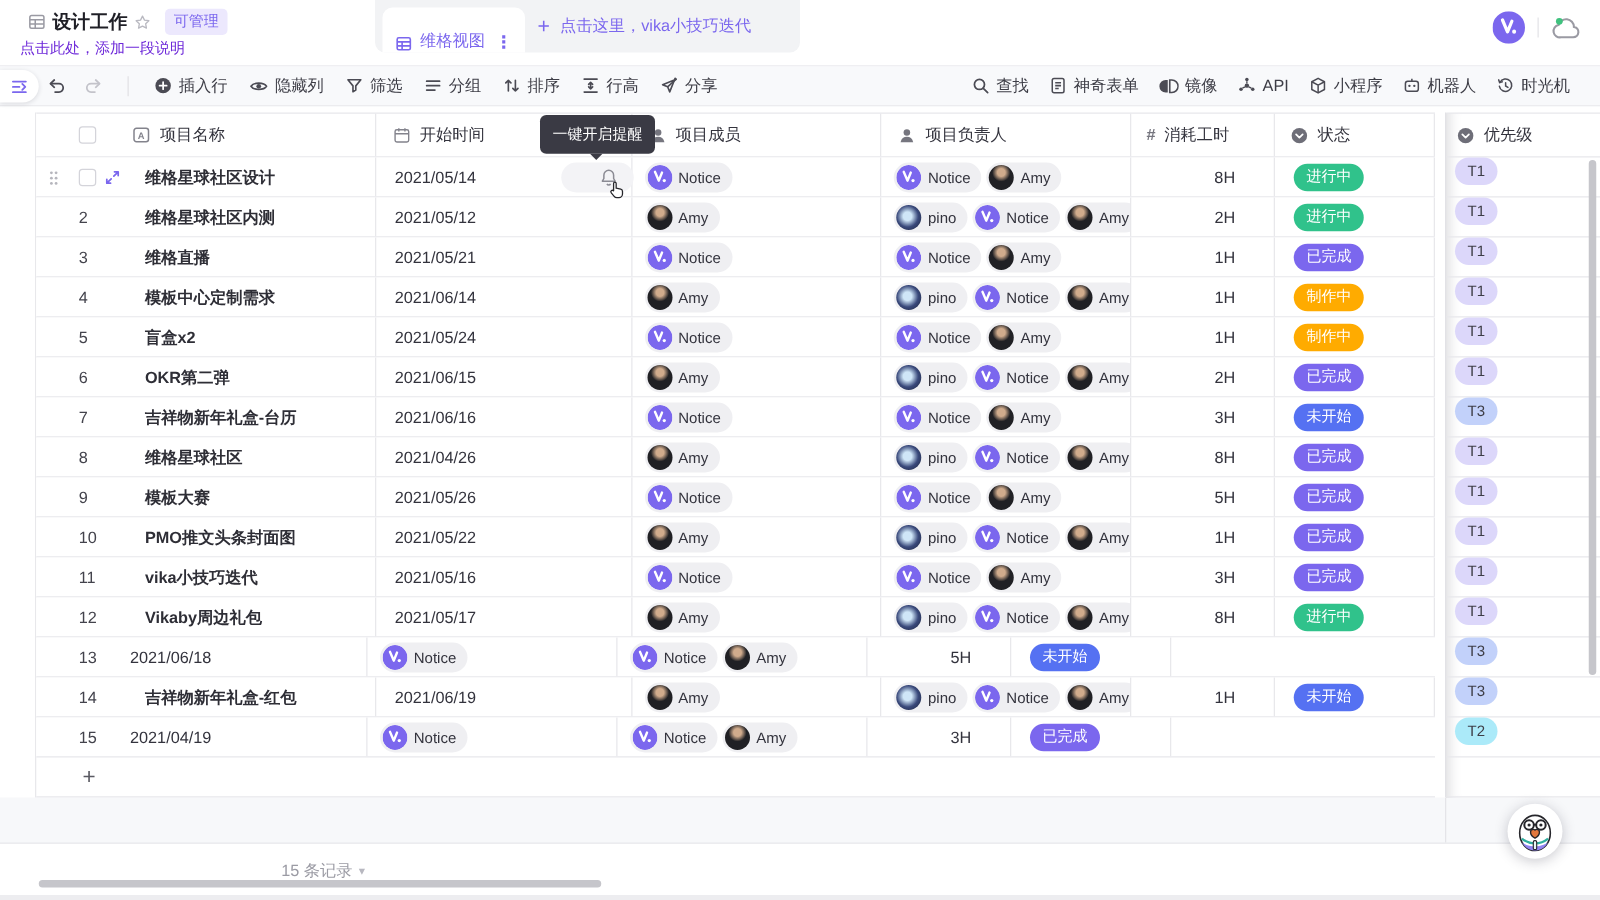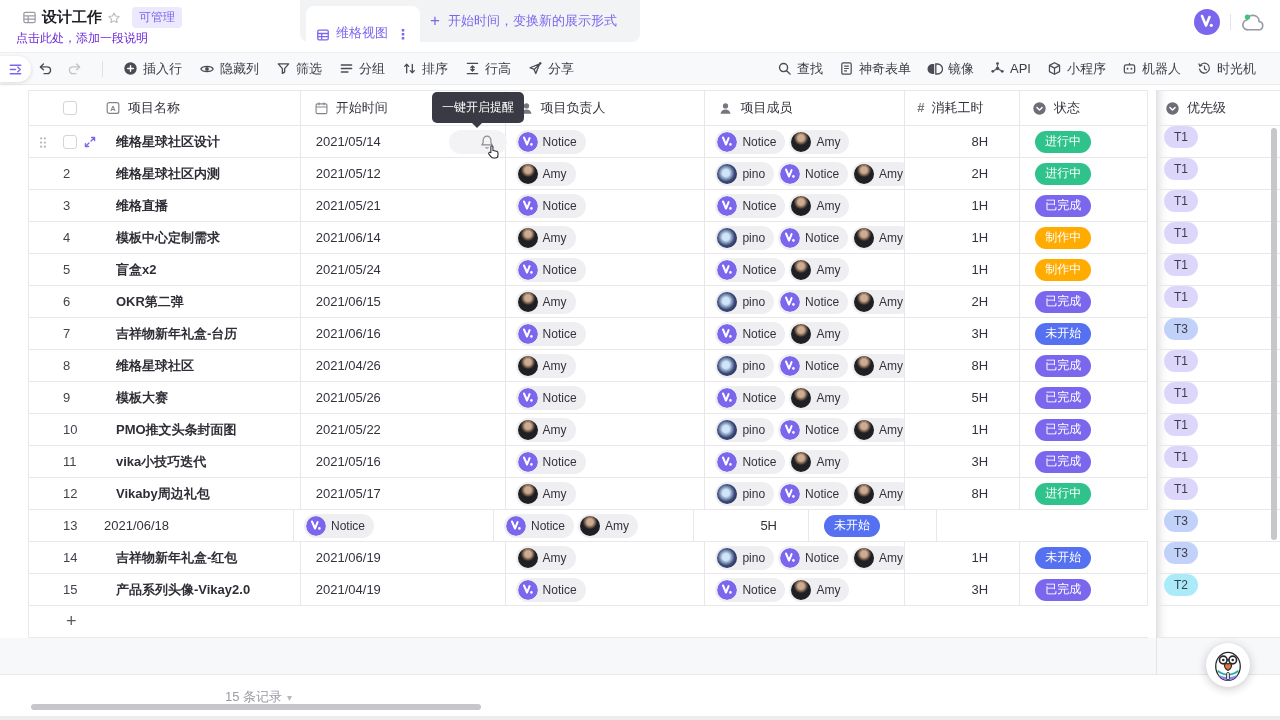--- a/index.html
+++ b/index.html
@@ -123,21 +123,21 @@
             <svg width="14" height="14" viewBox="0 0 16 16" fill="none" stroke="#7b67ee" stroke-width="1.5">
               <rect x="2" y="2.5" width="12" height="11" rx="1.5"></rect>
               <path d="M2 6.3h12M6.5 6.3v7.2M2 9.9h12"></path>
             </svg>
           </span>
         <span class="view-tab-label">维格视图</span>
         <span class="tab-dots">⋮</span>
       </div>
       <div class="add-view">
         <span class="plus-glyph">+</span>
-        <span>开始时间，变换新的展示形式</span>
+        <span>点击这里，vika小技巧迭代</span>
       </div>
     </div>
 
     <div class="top-right">
       <span class="icon" id="i-vikalogo">
           <svg width="26" height="26" viewBox="0 0 26 26">
             <circle cx="13" cy="13" r="13" fill="#7b67ee"></circle>
             <path d="M8 7l4 9.5L15.5 8" stroke="#fff" stroke-width="2.6" fill="none" stroke-linecap="round" stroke-linejoin="round"></path>
             <circle cx="17.3" cy="16.3" r="1.6" fill="#fff"></circle>
           </svg>
@@ -325,37 +325,37 @@
         </div>
         <div class="h-cell w-date">
           <span class="icon">
             <svg width="15" height="15" viewBox="0 0 16 16" fill="none" stroke="#83838c" stroke-width="1.2">
               <rect x="2.2" y="3" width="11.6" height="10.4" rx="1.5"></rect>
               <path d="M2.2 6.4h11.6M5.4 1.6v2.8M10.6 1.6v2.8"></path>
             </svg>
           </span>
           <span>开始时间</span>
         </div>
-        <div class="h-cell w-owner">
+        <div class="h-cell w-members">
           <span class="icon">
             <svg width="15" height="15" viewBox="0 0 16 16" fill="#76767f">
               <circle cx="8" cy="5.3" r="2.8"></circle>
               <path d="M2.6 13.6c.6-3.1 2.8-4.6 5.4-4.6s4.8 1.5 5.4 4.6z"></path>
             </svg>
           </span>
-          <span>项目负责人</span>
-        </div>
-        <div class="h-cell w-members">
+          <span>项目成员</span>
+        </div>
+        <div class="h-cell w-owner">
           <span class="icon">
             <svg width="15" height="15" viewBox="0 0 16 16" fill="#76767f">
               <circle cx="8" cy="5.3" r="2.8"></circle>
               <path d="M2.6 13.6c.6-3.1 2.8-4.6 5.4-4.6s4.8 1.5 5.4 4.6z"></path>
             </svg>
           </span>
-          <span>项目成员</span>
+          <span>项目负责人</span>
         </div>
         <div class="h-cell w-hours">
           <span class="icon">
             <span class="num-hash">#</span>
           </span>
           <span>消耗工时</span>
         </div>
         <div class="h-cell w-status">
           <span class="icon">
             <svg width="15" height="15" viewBox="0 0 16 16">
@@ -960,23 +960,20 @@
           <div class="t-cell w-hours c-hours">
             <span>1H</span>
           </div>
           <div class="t-cell w-status c-status">
             <span class="status-pill" style="background: rgb(85, 113, 242);">未开始</span>
           </div>
         </div>
         <div class="t-row">
           <div class="t-cell w-num c-num">
             <span>15</span>
-          </div>
-          <div class="t-cell w-name c-name">
-            <span>产品系列头像-Vikay2.0</span>
           </div>
           <div class="t-cell w-date c-date">
             <span>2021/04/19</span>
           </div>
           <div class="t-cell w-owner c-owner">
             <span class="chip">
               <span class="avatar"><svg width="20" height="20" viewBox="0 0 20 20">
                   <circle cx="10" cy="10" r="10" fill="#7b67ee"></circle>
                   <path d="M6 5.5l3 7 2.6-6.4" stroke="#fff" stroke-width="2" fill="none" stroke-linecap="round" stroke-linejoin="round"></path>
                   <circle cx="13.4" cy="12.4" r="1.3" fill="#fff"></circle>

